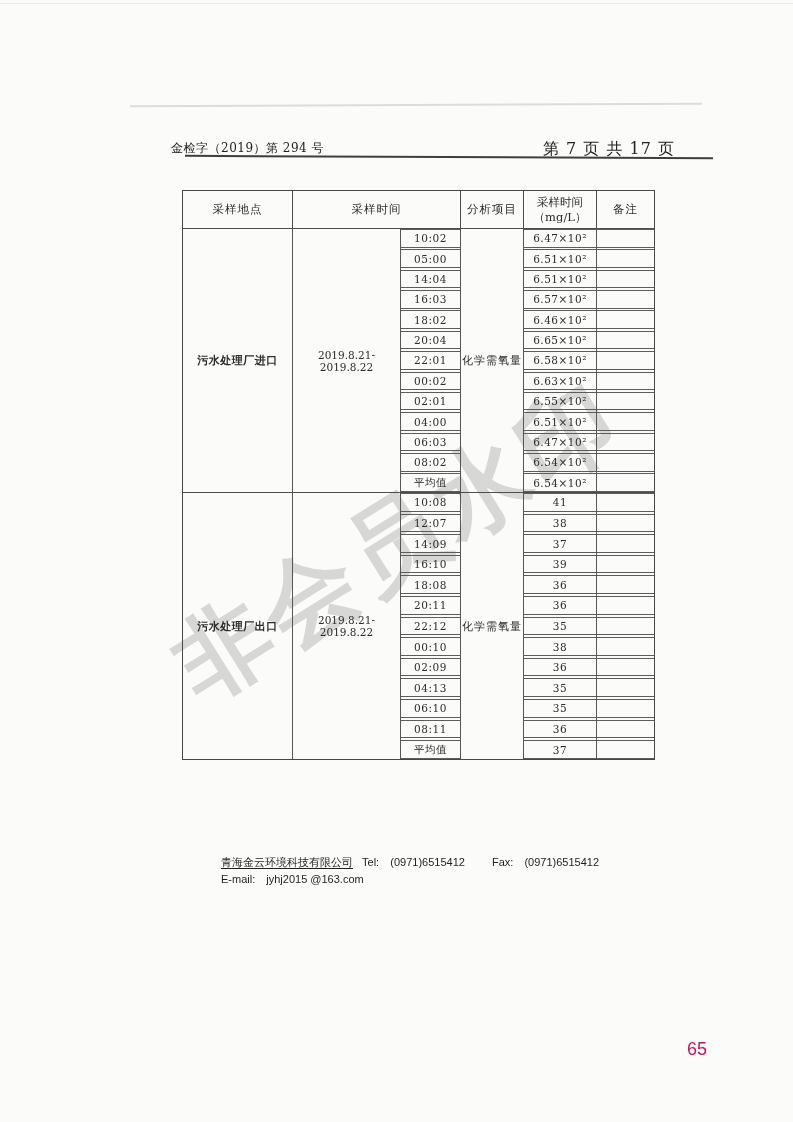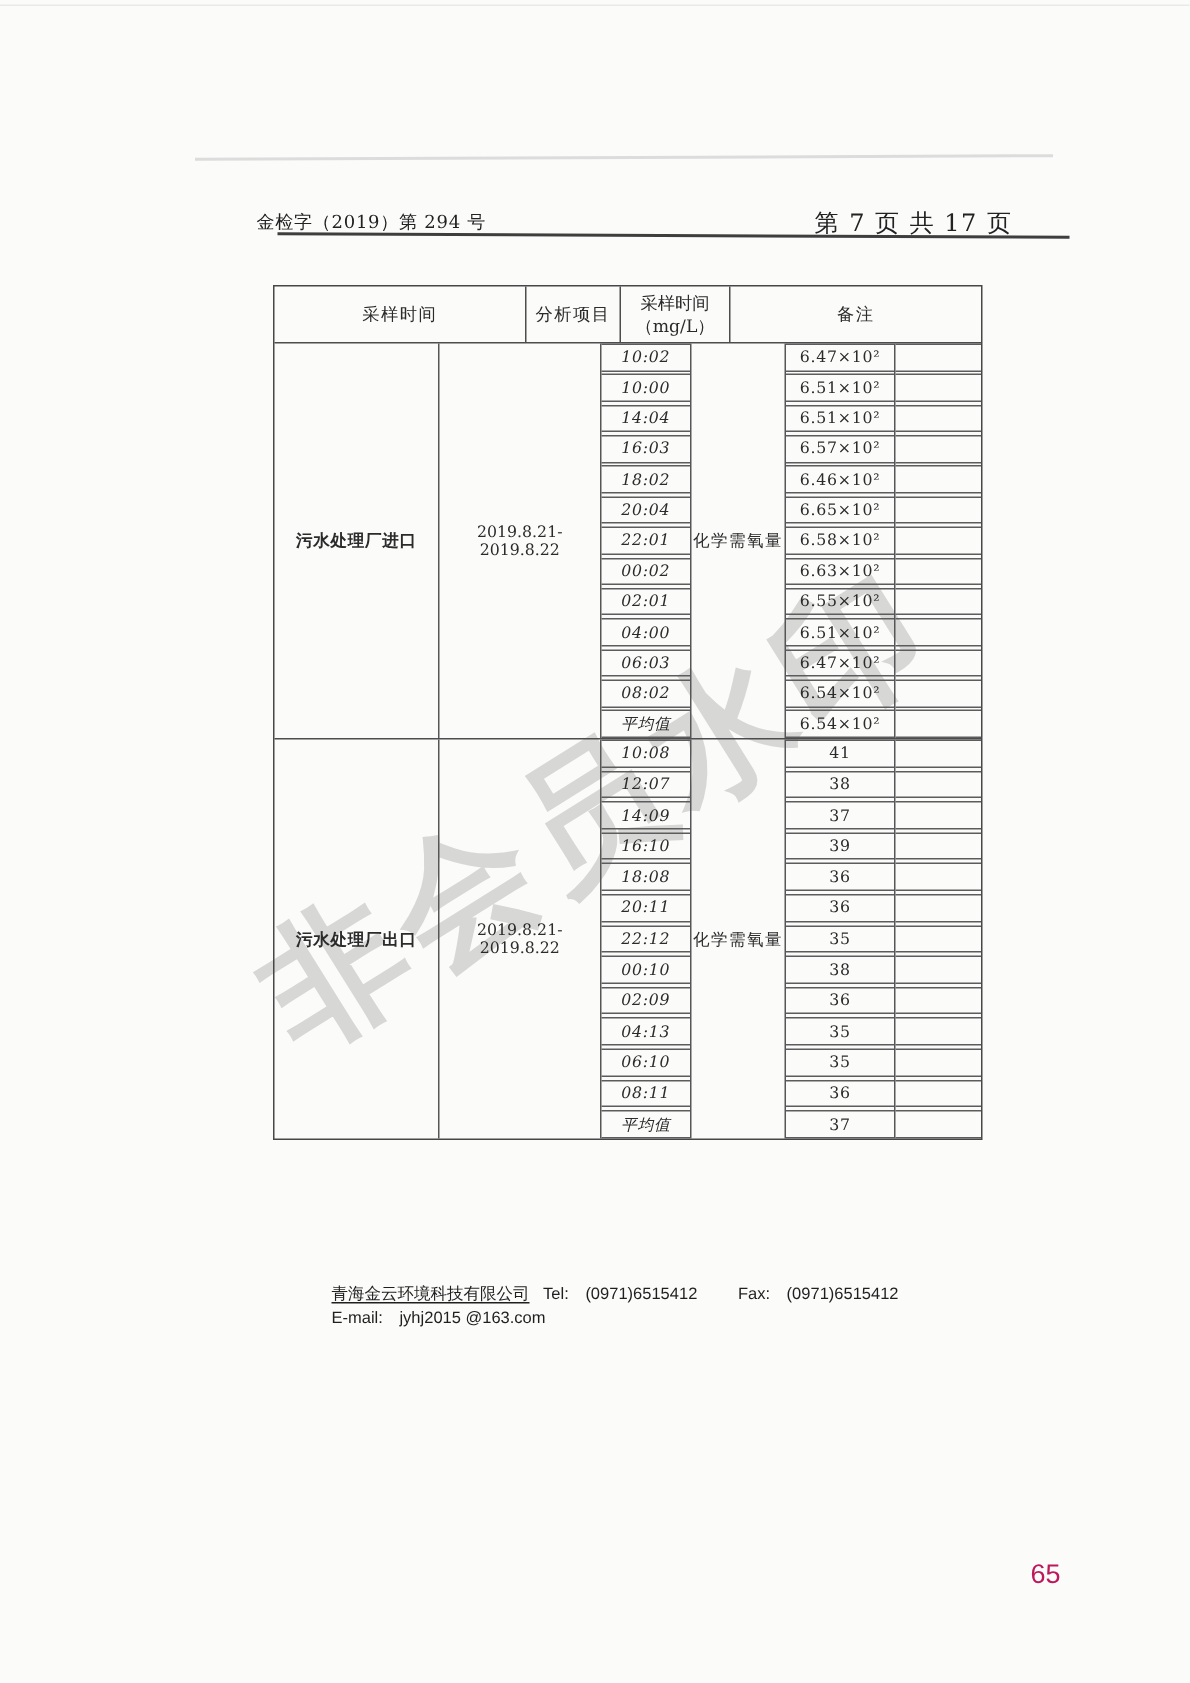--- a/index.html
+++ b/index.html
@@ -92,21 +92,21 @@
   }
   .cell.loc { width: 110px; font-size: 11px; font-weight: bold; }
   .cell.date { width: 108px; font-size: 10.5px; letter-spacing: 0; }
   .cell.item { width: 63px; font-size: 11px; letter-spacing: 1px; }
 
   .stack {
     display: flex; flex-direction: column;
     justify-content: space-between;
     border-right: 1px solid #565656;
   }
-  .time-stack { width: 60px; font-style: italic; }
+  .time-stack { width: 60px; }
   .result-stack { width: 73px; }
   .remark-stack { flex: 1; border-right: none; }
   .rbox {
     height: 18.6px; flex: none;
     border-top: 1px solid #5c5c5c;
     border-bottom: 1px solid #5c5c5c;
     display: flex; align-items: center; justify-content: center;
     font-size: 10.5px; letter-spacing: 0.5px;
     background: transparent;
   }
@@ -141,35 +141,36 @@
   <div class="scan-streak"></div>
 
   <div class="doc-number">金检字（2019）第 294 号</div>
   <div class="page-info">第 7 页 共 17 页</div>
   <div class="header-rule"></div>
 
   <div class="watermark">非会员水印</div>
 
   <div class="report-table">
     <div class="thead">
+      <div class="th c-loc">采样地点</div>
       <div class="th c-time">采样时间</div>
       <div class="th c-item">分析项目</div>
       <div class="th c-result">
         <span>采样时间</span>
         <span>（mg/L）</span>
       </div>
       <div class="th c-remark">备注</div>
     </div>
 
     <div class="section s1">
       <div class="cell loc">污水处理厂进口</div>
       <div class="cell date">2019.8.21-2019.8.22</div>
       <div class="stack time-stack">
           <div class="rbox">10:02</div>
-          <div class="rbox">10:00</div>
+          <div class="rbox">05:00</div>
           <div class="rbox">14:04</div>
           <div class="rbox">16:03</div>
           <div class="rbox">18:02</div>
           <div class="rbox">20:04</div>
           <div class="rbox">22:01</div>
           <div class="rbox">00:02</div>
           <div class="rbox">02:01</div>
           <div class="rbox">04:00</div>
           <div class="rbox">06:03</div>
           <div class="rbox">08:02</div>

